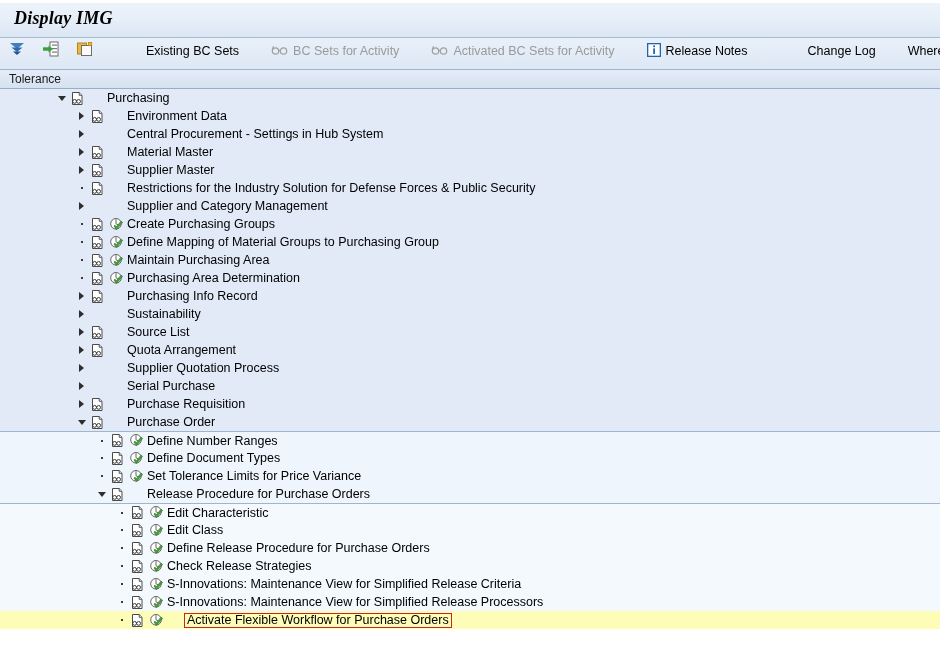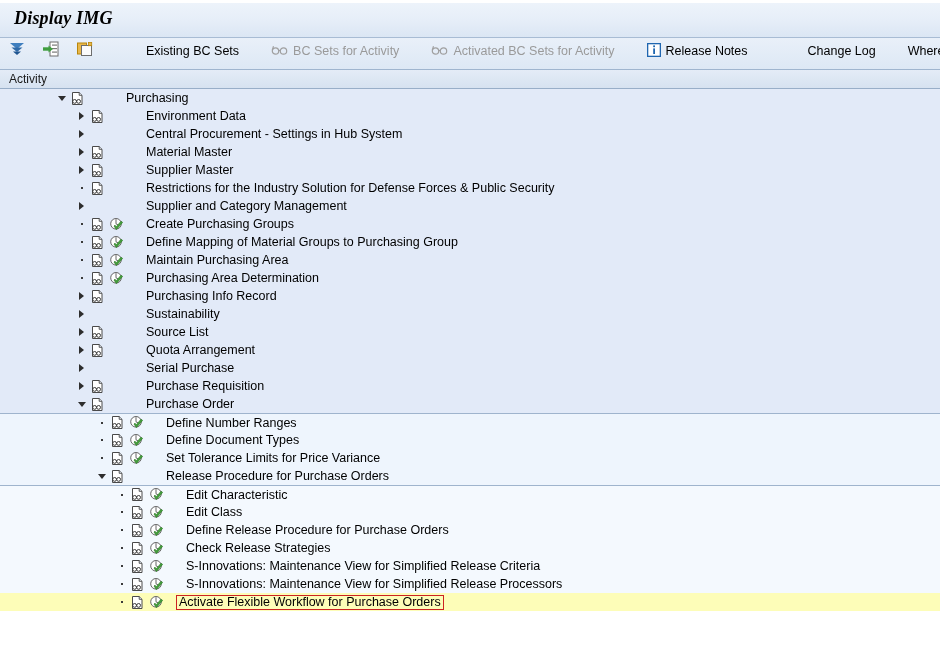--- a/index.html
+++ b/index.html
@@ -164,29 +164,29 @@
   .icon-slot {
     width: 19px;
     flex: 0 0 19px;
     display: inline-flex;
     align-items: center;
     justify-content: center;
   }
   .icon-slot.empty { }
 
   .label {
-    margin-left: 20px;
+    margin-left: 1px;
     font-size: 12.5px;
     color: #000000;
     line-height: 14px;
   }
   .row.sel .label {
     border: 1px solid #cc2222;
     padding: 0 2px;
-    margin-left: 10px;
+    margin-left: 18px;
     line-height: 13px;
   }
 
   .spacer { flex: 0 0 auto; }
 </style>
 </head>
 <body>
 
 <div id="app">
 
@@ -269,21 +269,21 @@
     <span class="tb-btn">
       <span>Change Log</span>
     </span>
 
     <span class="tb-btn">
       <span>Where Else Used</span>
     </span>
   </div>
 
   <div class="colheader">
-    <span>Activity</span>
+    <span>Tolerance</span>
   </div>
 
   <div class="tree" id="tree">
       <div class="row band1">
         <span class="spacer" style="width: 55px;"></span>
         <span class="twisty">
           <span class="tw-open"></span>
         </span>
         <span class="icon-slot">
           <svg width="15" height="15" viewBox="0 0 15 15">
@@ -527,20 +527,29 @@
           <svg width="15" height="15" viewBox="0 0 15 15">
             <path d="M2.5 1.5 H9.2 L12 4.3 V13.5 H2.5 Z" fill="#ffffff" stroke="#4a4a4a" stroke-width="1"></path>
             <path d="M9.2 1.5 L9.2 4.3 L12 4.3" fill="#dfe6ee" stroke="#4a4a4a" stroke-width="0.9"></path>
             <circle cx="4.6" cy="10.4" r="1.9" fill="none" stroke="#3a3a3a" stroke-width="1"></circle>
             <circle cx="8.6" cy="10.4" r="1.9" fill="none" stroke="#3a3a3a" stroke-width="1"></circle>
             <path d="M6.5 10.1 L6.7 10.1" stroke="#3a3a3a" stroke-width="1"></path>
           </svg>
         </span>
         <span class="icon-slot empty"></span>
         <span class="label">Quota Arrangement</span>
+      </div>
+      <div class="row band1">
+        <span class="spacer" style="width: 75px;"></span>
+        <span class="twisty">
+          <span class="tw-closed"></span>
+        </span>
+        <span class="icon-slot empty"></span>
+        <span class="icon-slot empty"></span>
+        <span class="label">Supplier Quotation Process</span>
       </div>
       <div class="row band1">
         <span class="spacer" style="width: 75px;"></span>
         <span class="twisty">
           <span class="tw-closed"></span>
         </span>
         <span class="icon-slot empty"></span>
         <span class="icon-slot empty"></span>
         <span class="label">Serial Purchase</span>
       </div>

